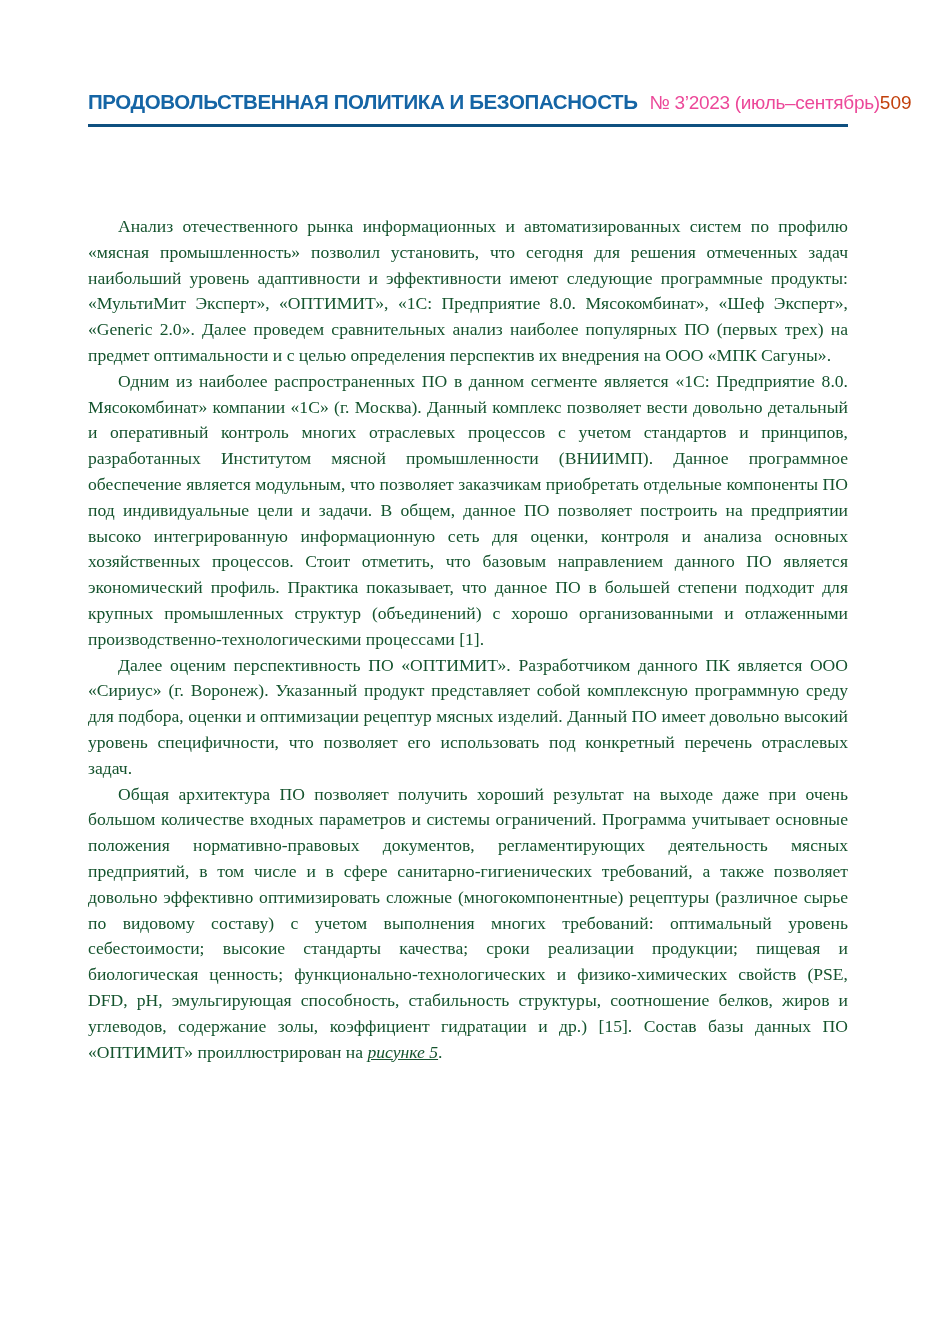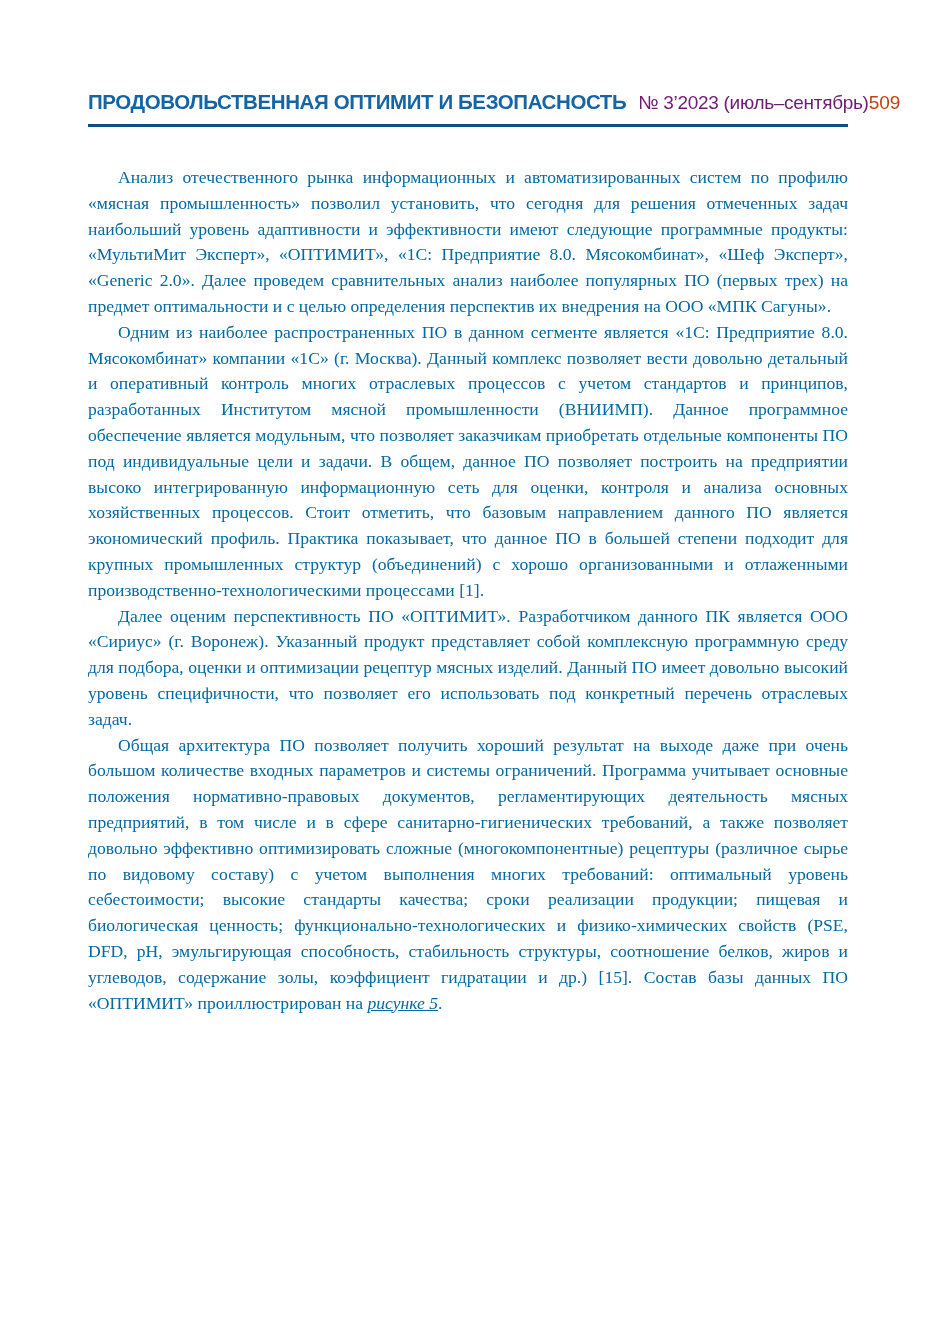--- a/index.html
+++ b/index.html
@@ -27,60 +27,60 @@
     font-weight: 700;
     font-size: 20.5px;
     letter-spacing: -0.4px;
     color: #1565A5;
   }
   .issue-info {
     font-family: "Liberation Sans", sans-serif;
     font-weight: 400;
     font-size: 19px;
     letter-spacing: -0.3px;
-    color: #701a75;
+    color: #ec4899;
     margin-left: 12px;
   }
   .page-number {
     font-family: "Liberation Sans", sans-serif;
     font-weight: 400;
     font-size: 19px;
     color: #c2410c;
     margin-left: auto;
   }
   .header-rule {
     height: 3px;
     background: #0F5080;
     margin-top: 10px;
   }
   .article-body {
-    margin-top: 38px;
+    margin-top: 87px;
     font-family: "Liberation Serif", serif;
     font-size: 17.6px;
     line-height: 25.8px;
-    color: #0369a1;
+    color: #14532d;
     text-align: justify;
   }
   .article-body p {
     margin: 0;
     text-indent: 30px;
   }
   .fig-ref {
     font-style: italic;
     text-decoration: underline;
   }
 </style>
 </head>
 <body>
 
 <div class="page">
 
   <header>
     <div class="header-row">
-      <span class="journal-title">ПРОДОВОЛЬСТВЕННАЯ ОПТИМИТ И БЕЗОПАСНОСТЬ</span>
+      <span class="journal-title">ПРОДОВОЛЬСТВЕННАЯ ПОЛИТИКА И БЕЗОПАСНОСТЬ</span>
       <span class="issue-info">№ 3’2023 (июль–сентябрь)</span>
       <span class="page-number">509</span>
     </div>
     <div class="header-rule"></div>
   </header>
 
   <main class="article-body">
     <p>Анализ отечественного рынка информационных и автоматизированных систем по профилю «мясная промышленность» позволил установить, что сегодня для решения отмеченных задач наибольший уровень адаптивности и эффективности имеют следующие программные продукты: «МультиМит Эксперт», «ОПТИМИТ», «1С: Предприятие 8.0. Мясокомбинат», «Шеф Эксперт», «Generic 2.0». Далее проведем сравнительных анализ наиболее популярных ПО (первых трех) на предмет оптимальности и с целью определения перспектив их внедрения на ООО «МПК Сагуны».</p>
     <p>Одним из наиболее распространенных ПО в данном сегменте является «1С: Предприятие 8.0. Мясокомбинат» компании «1С» (г. Москва). Данный комплекс позволяет вести довольно детальный и оперативный контроль многих отраслевых процессов с учетом стандартов и принципов, разработанных Институтом мясной промышленности (ВНИИМП). Данное программное обеспечение является модульным, что позволяет заказчикам приобретать отдельные компоненты ПО под индивидуальные цели и задачи. В общем, данное ПО позволяет построить на предприятии высоко интегрированную информационную сеть для оценки, контроля и анализа основных хозяйственных процессов. Стоит отметить, что базовым направлением данного ПО является экономический профиль. Практика показывает, что данное ПО в большей степени подходит для крупных промышленных структур (объединений) с хорошо организованными и отлаженными производственно-технологическими процессами [1].</p>
     <p>Далее оценим перспективность ПО «ОПТИМИТ». Разработчиком данного ПК является ООО «Сириус» (г. Воронеж). Указанный продукт представляет собой комплексную программную среду для подбора, оценки и оптимизации рецептур мясных изделий. Данный ПО имеет довольно высокий уровень специфичности, что позволяет его использовать под конкретный перечень отраслевых задач.</p>

